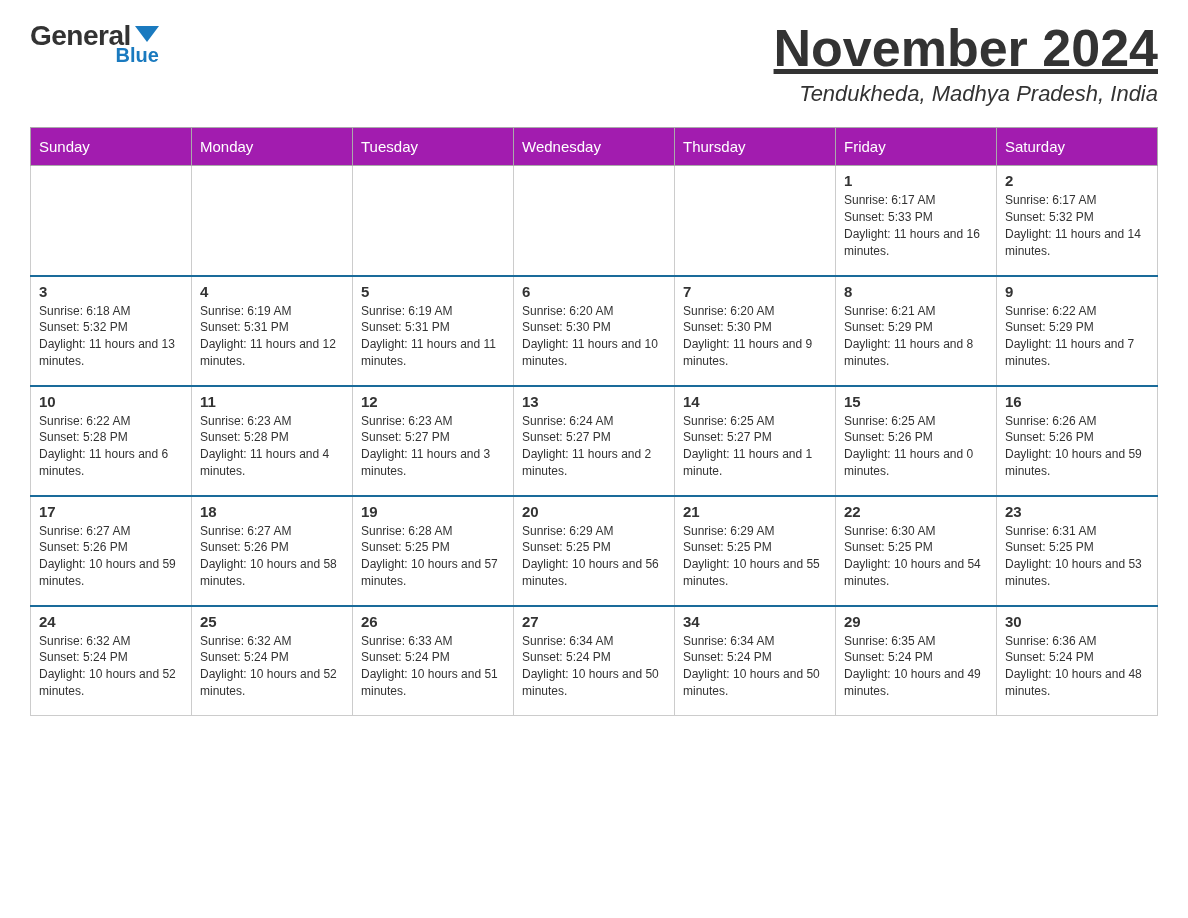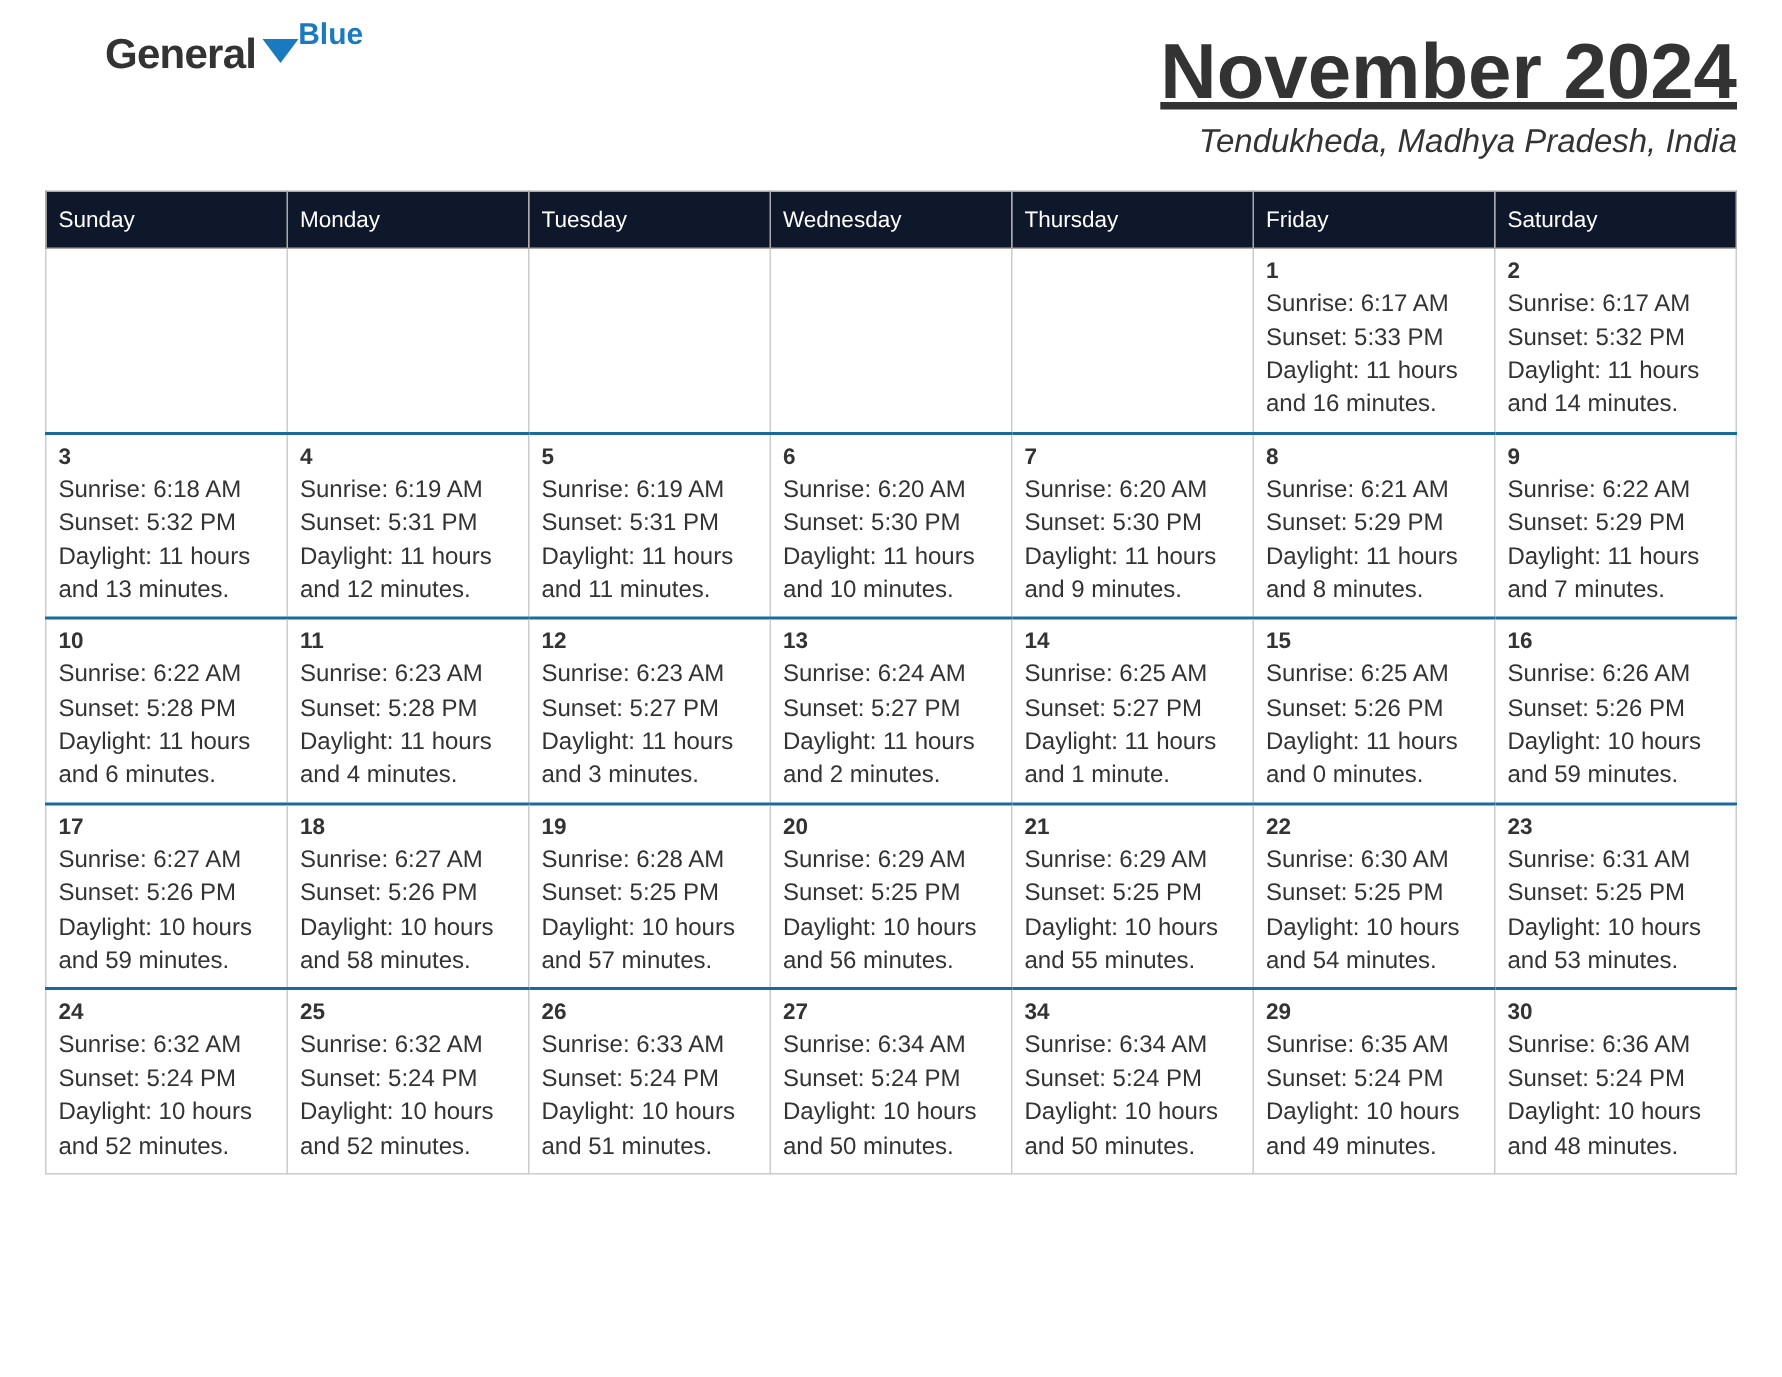--- a/index.html
+++ b/index.html
@@ -11,23 +11,22 @@
       min-height: 918px;
     }
     .header {
       display: flex;
       justify-content: space-between;
       align-items: flex-start;
       margin-bottom: 20px;
     }
     .logo {
       display: flex;
-      flex-direction: row;
-      align-items: flex-start;
-      margin-left: 40px;
+      flex-direction: column;
+      align-items: flex-end;
     }
     .logo-general {
       font-size: 28px;
       font-weight: bold;
       color: #333;
       letter-spacing: -0.5px;
     }
     .logo-blue {
       font-size: 20px;
       font-weight: bold;
@@ -60,21 +59,21 @@
       color: #333;
       margin-top: 4px;
       font-style: italic;
     }
     .calendar {
       width: 100%;
       border-collapse: collapse;
       border: 1px solid #aaa;
     }
     .calendar th {
-      background-color: #0f172a;
+      background-color: #a21caf;
       color: #fff;
       font-size: 15px;
       font-weight: normal;
       padding: 10px 8px;
       text-align: left;
       border: 1px solid #aaa;
     }
     .calendar td {
       vertical-align: top;
       padding: 6px 8px;
@@ -85,21 +84,21 @@
       color: #333;
       background: #fff;
     }
     .day-number {
       font-size: 15px;
       font-weight: bold;
       color: #333;
       margin-bottom: 3px;
     }
     .day-info {
-      font-size: 16px;
+      font-size: 12px;
       color: #333;
       line-height: 1.4;
     }
     .empty-cell {
       background: #f9f9f9;
     }
     .row-separator td {
       border-top: 2px solid #1a6b9a;
     }
   </style>

